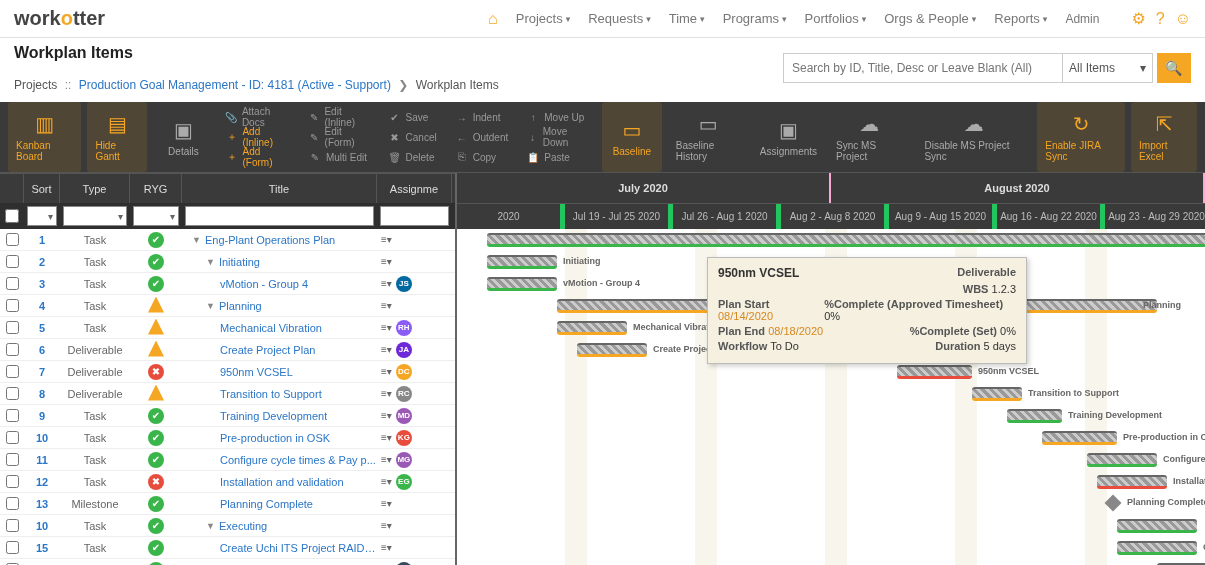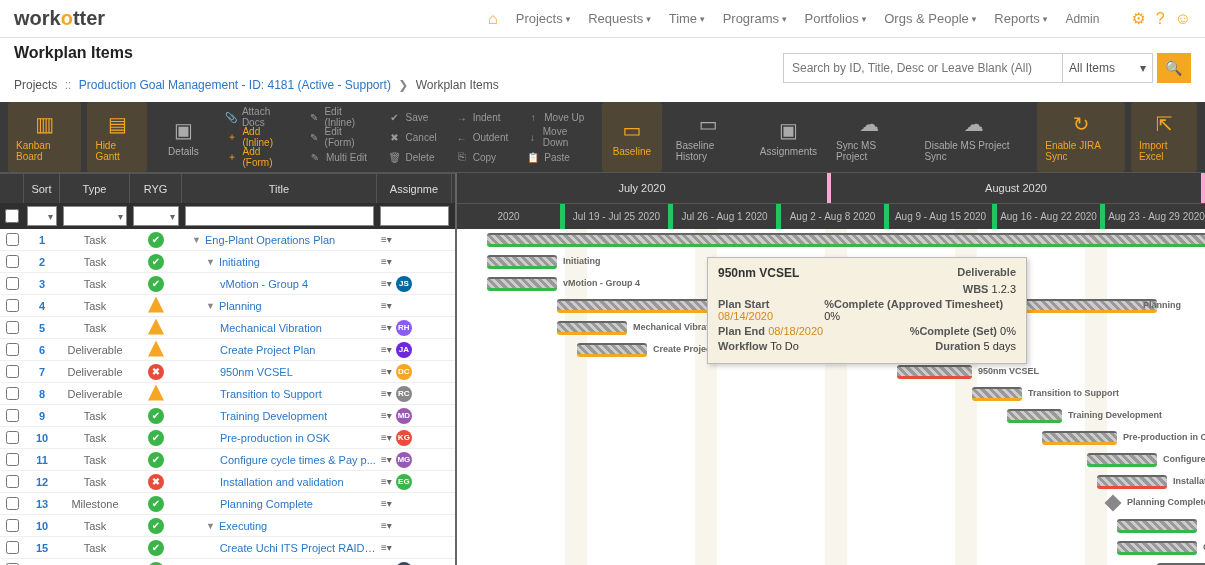--- a/index.html
+++ b/index.html
@@ -55,21 +55,21 @@
 .dr-title .chev { color:#888; font-size:9px; }
 .dr-asgn{width:75px; display:flex; align-items:center; gap:4px; padding-left:4px;}
 .menu-ico { color:#666; font-size:10px; }
 .avatar { width:16px; height:16px; border-radius:50%; display:inline-flex; align-items:center; justify-content:center; color:#fff; font-size:8px; font-weight:bold; }
 .ryg-g { display:inline-block; width:16px; height:16px; border-radius:50%; background:#3ab54a; color:#fff; font-size:10px; line-height:16px; }
 .ryg-y { display:inline-block; width:16px; height:16px; background:#f5a623; clip-path:polygon(50% 0,100% 100%,0 100%); }
 .ryg-r { display:inline-block; width:16px; height:16px; border-radius:50%; background:#e74c3c; color:#fff; font-size:10px; line-height:16px; }
 
 .gantt { flex:1; overflow:hidden; position:relative; border-left:2px solid #666; }
 .month-row { background:#3a3a3a; color:#ddd; display:flex; height:30px; font-size:11px; }
-.month-row > div { flex:1; display:flex; align-items:center; justify-content:center; border-right:4px solid #f9a8d4; }
+.month-row > div { flex:1; display:flex; align-items:center; justify-content:center; border-right:2px solid #f9a8d4;font-weight:bold; }
 .week-row { background:#3a3a3a; color:#bbb; display:flex; height:26px; font-size:10px; border-top:1px solid #555; }
 .week-row > div { width:108px; display:flex; align-items:center; justify-content:center; border-right:5px solid #22c55e; flex-shrink:0; }
 .gantt-body { position:relative; height:374px; background:repeating-linear-gradient(to right, #fff 0, #fff 108px, #f8f6ec 108px, #f8f6ec 130px); }
 .gbar { position:absolute; height:14px; border-radius:3px; background:repeating-linear-gradient(45deg,#999 0,#999 3px,#ccc 3px,#ccc 6px); border-top:2px solid #666; border-bottom:3px solid; }
 .gbar.green{ border-bottom-color:#3ab54a; }
 .gbar.yellow{ border-bottom-color:#f5a623; }
 .gbar.red{ border-bottom-color:#e74c3c; }
 .gbar-label { position:absolute; font-size:9px; color:#666; white-space:nowrap; font-weight:bold; }
 .milestone { position:absolute; width:12px; height:12px; background:#888; transform:rotate(45deg); }
 

